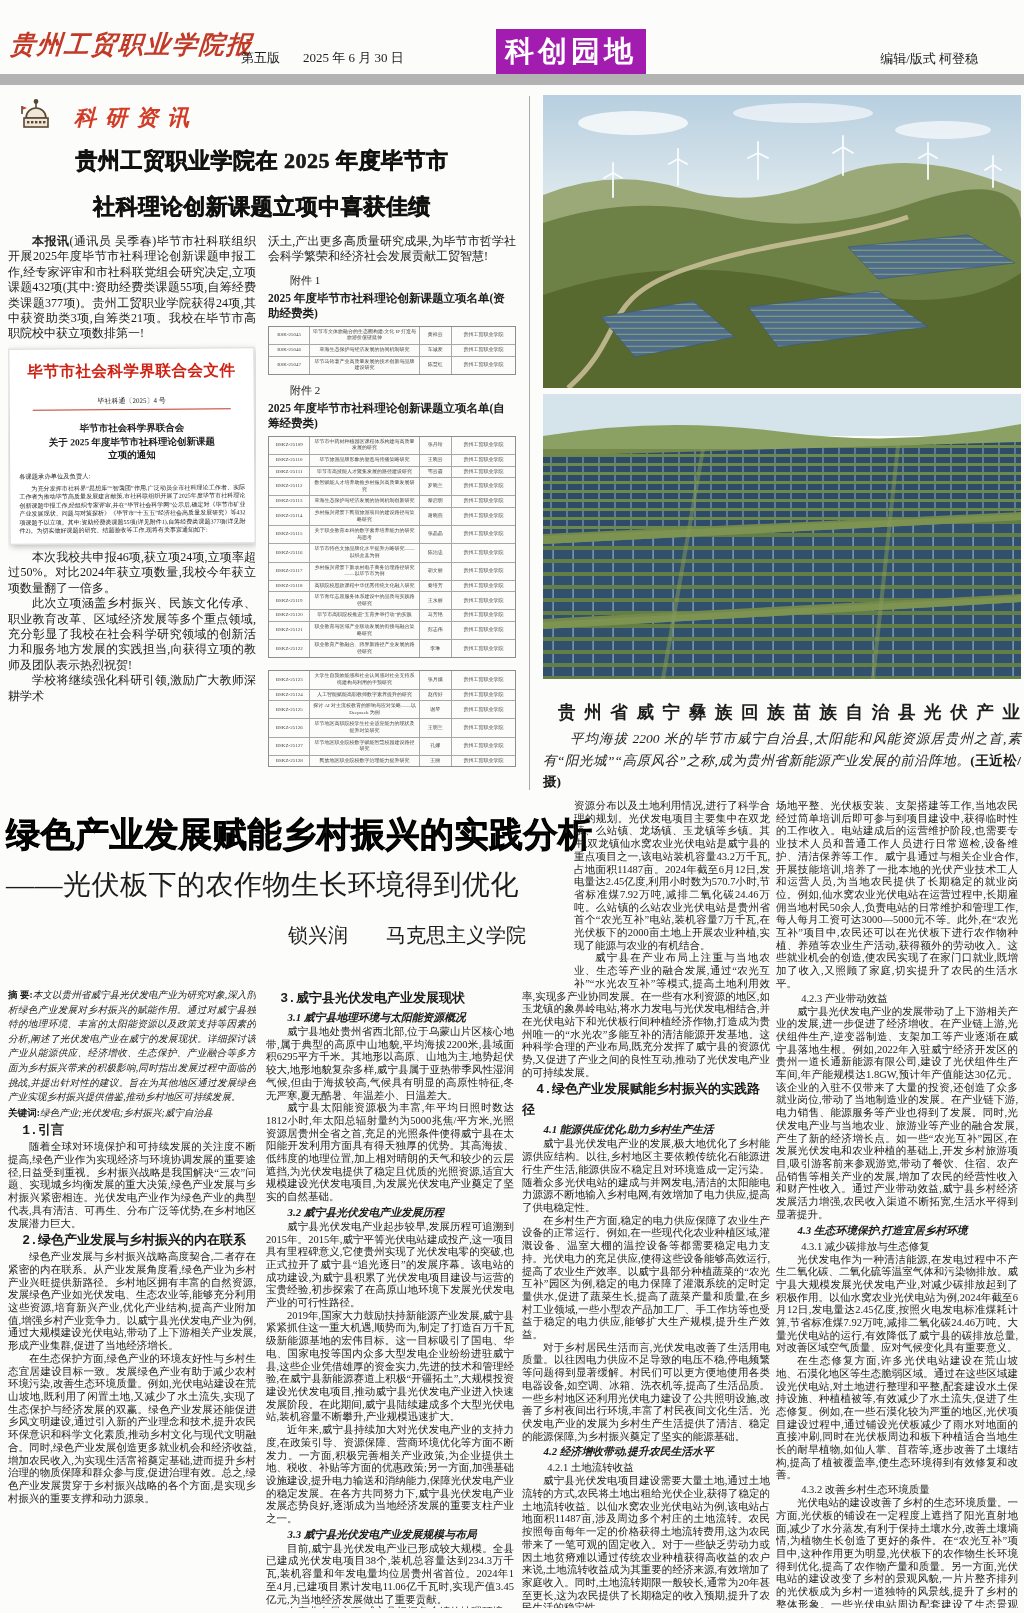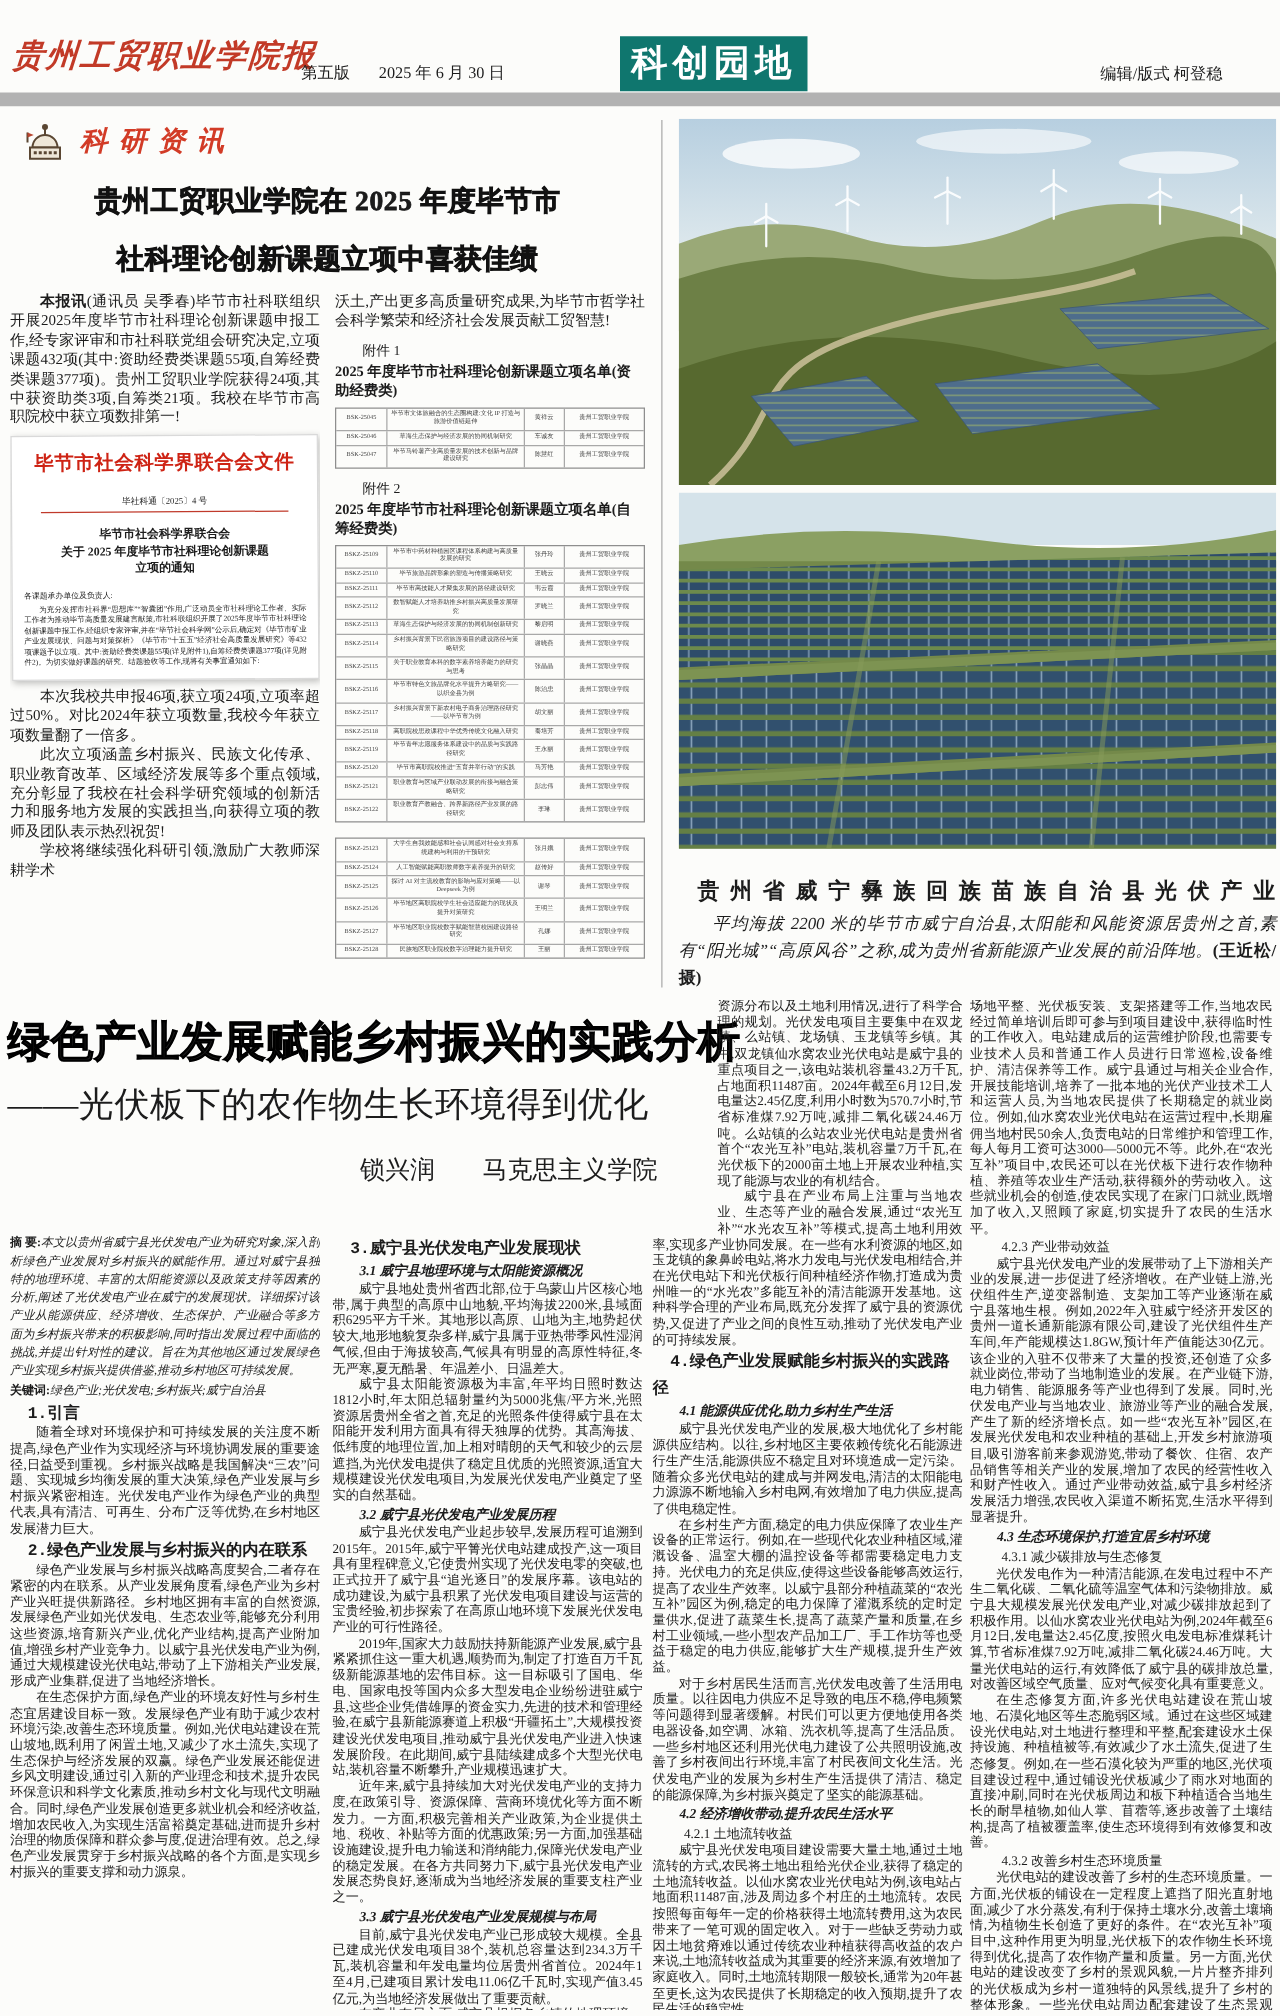--- a/index.html
+++ b/index.html
@@ -3,27 +3,27 @@
 <meta charset="utf-8">
 <style>
   html,body{margin:0;padding:0}
   body{width:1024px;height:1613px;position:relative;overflow:hidden;background:#fcfcfa;
        font-family:"Liberation Serif","DejaVu Serif",serif;color:#1c1c1c}
   
   .masthead{position:absolute;left:10px;top:28px;font-size:25px;font-weight:900;font-style:italic;
             color:#c23a27;letter-spacing:2px;transform:skewX(-4deg)}
   .page-no{position:absolute;left:241px;top:49px;font-size:13px}
   .issue-date{position:absolute;left:303px;top:49px;font-size:13px}
-  .section-box{position:absolute;left:496px;top:29px;width:150px;height:44px;background:#0f766e;
+  .section-box{position:absolute;left:496px;top:29px;width:150px;height:56px;background:#a21caf;
                color:#fff;font-weight:900;font-size:29px;line-height:44px;text-align:center;
                letter-spacing:4px;font-family:"Liberation Sans",sans-serif}
   .editor{position:absolute;right:46px;top:50px;font-size:13px}
   .gray-bar{position:absolute;left:0;right:0;top:74px;height:11px;background:#b2b2b2}
   
-  .badge{position:absolute;left:18px;top:98px;display:flex;align-items:flex-start;gap:10px}
+  .badge{position:absolute;left:18px;top:98px;display:flex;align-items:center;gap:20px}
   .badge-text{color:#d23b26;font-weight:900;font-size:22px;letter-spacing:9px;font-style:italic}
   .news-title{position:absolute;left:6px;top:138px;width:512px;text-align:center;font-weight:900;
               font-size:22px;line-height:46px;letter-spacing:.5px;-webkit-text-stroke:.6px #111}
   .n-left{position:absolute;left:8px;top:234px;width:248px;height:556px;overflow:hidden}
   .n-right{position:absolute;left:268px;top:234px;width:248px;height:556px;overflow:hidden}
   .n-p{font-size:12px;line-height:15.4px;text-align:justify;text-indent:2em;margin:0}
   .n-p0{font-size:12px;line-height:15.4px;text-align:justify;margin:0}
   
   .doc{width:226px;margin:6px auto;padding:12px 9px 8px;background:#fff;border:1px solid #d9d9d9;
        box-shadow:1px 2px 6px rgba(0,0,0,.25);transform:rotate(-.4deg)}

